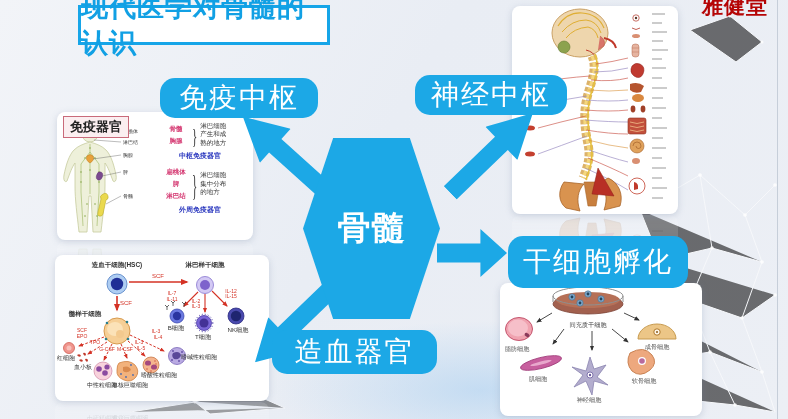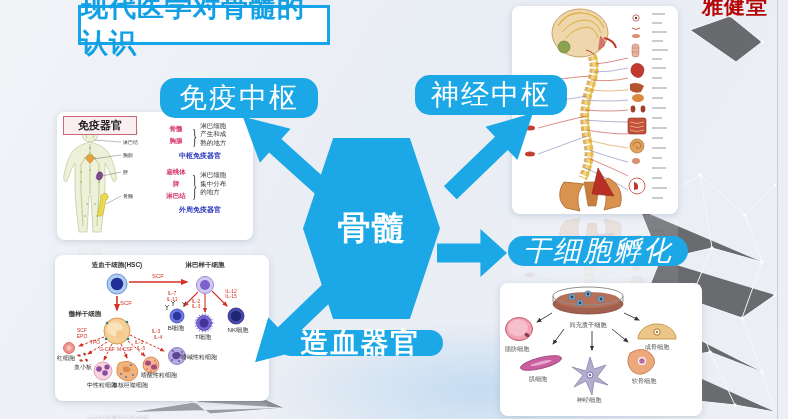--- a/index.html
+++ b/index.html
@@ -35,26 +35,26 @@
 
   .hexagon{position:absolute;left:303px;top:138px;width:137px;height:181px;z-index:4;background:#1ca8e6;
     clip-path:polygon(22% 0%,78% 0%,100% 50%,78% 100%,22% 100%,0% 50%);
     display:flex;flex-direction:column;align-items:center;justify-content:center;}
   .hexagon div{font-size:33px;font-weight:bold;color:#fff;line-height:1.22;letter-spacing:1px;}
 
   .branch{position:absolute;z-index:5;background:#1ca8e6;color:#fff;display:flex;align-items:center;justify-content:center;
     font-family:"Liberation Serif",serif;font-size:28px;letter-spacing:2px;border-radius:15px;}
   .branch-immune{left:160px;top:78px;width:158px;height:40px;}
   .branch-nerve{left:374px;top:75px;width:152px;height:40px;margin-left:41px;}
-  .branch-stem{left:508px;top:236px;width:180px;height:30px;font-style:italic;}
-  .branch-blood{left:278px;top:330px;width:165px;height:26px;font-weight:bold;}
+  .branch-stem{left:508px;top:236px;width:180px;height:52px;}
+  .branch-blood{left:272px;top:330px;width:165px;height:44px;}
 
   
-  .imm-title{position:absolute;left:6px;top:4px;padding:1px 14px;border:1px solid #c96a7a;background:#fbeef0;
-    font-size:11px;font-weight:bold;color:#222;z-index:2;}
+  .imm-title{position:absolute;left:6px;top:4px;padding:1px 6px;border:1px solid #c96a7a;background:#fbeef0;
+    font-size:13px;font-weight:bold;color:#222;z-index:2;}
   .imm-body{position:absolute;left:0;top:12px;}
   .imm-text{position:absolute;left:106px;top:10px;width:88px;}
   .imm-row{display:flex;align-items:center;gap:2px;}
   .imm-terms{width:26px;text-align:center;color:#d4356f;font-weight:bold;font-size:6.5px;line-height:1.8;}
   .imm-terms span{display:block;}
   .imm-brace{font-size:11px;color:#333;transform:scaleY(2.0);margin:0 1px;font-family:"Liberation Serif",serif;}
   .imm-brace.tall{transform:scaleY(2.7);}
   .imm-desc{font-size:6.5px;color:#333;width:29px;line-height:1.3;}
   .imm-caption{color:#2f3cc0;font-weight:bold;font-size:7px;margin:4px 0 5px 16px;}
 

